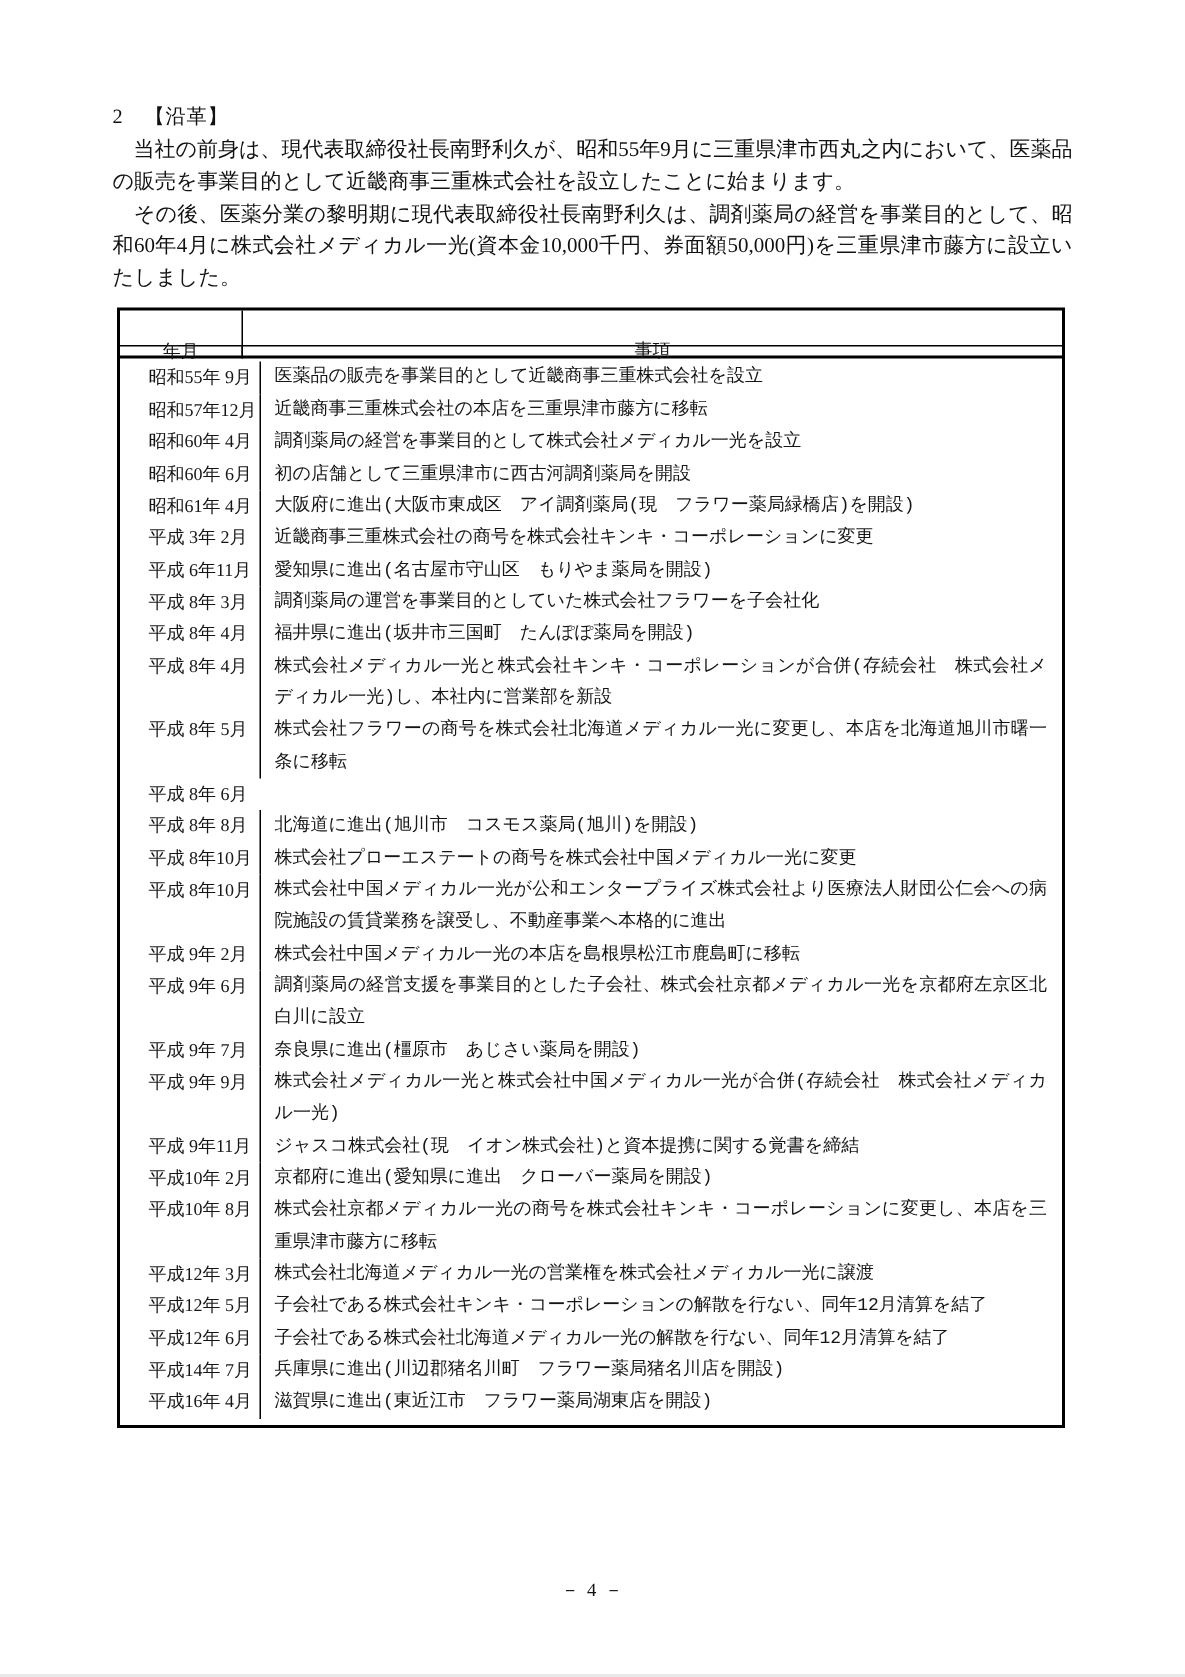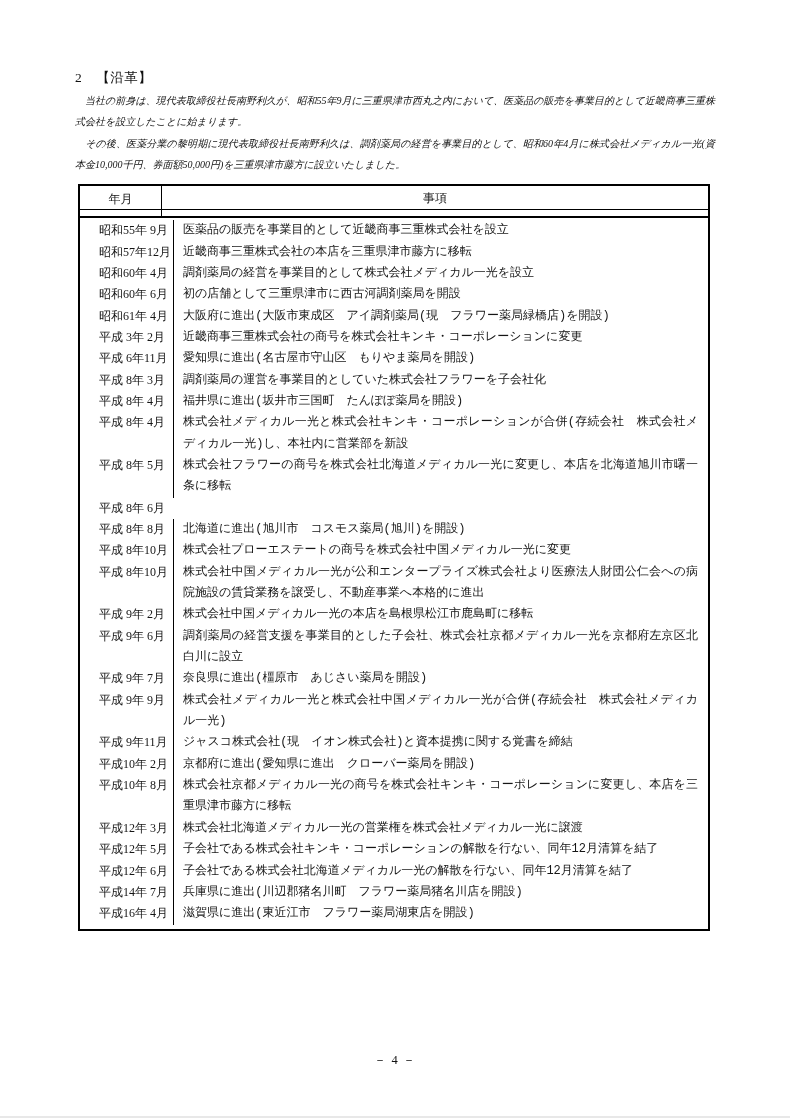--- a/index.html
+++ b/index.html
@@ -14,21 +14,21 @@
     box-sizing:border-box;
   }
   .content{padding:67px 75px 0 75px;}
   .heading{
     font-size:13.5px;
     line-height:22px;
     font-weight:normal;
     margin:0 0 1px 0;
     letter-spacing:.5px;
   }
-  .paras{font-size:10px;line-height:21.3px;font-style:italic;}
+  .paras{font-size:14px;line-height:21.3px;}
   .para{margin:0;text-align:justify;}
   .history-table{
     margin:9px 0 0 3px;
     width:632px;
     border:2px solid #000;
     box-sizing:border-box;
     font-size:12px;
     color:#151515;
   }
   .trow{display:flex;align-items:stretch;}
@@ -39,21 +39,21 @@
   }
   .c2{
     flex:1;border-left:1px solid #000;box-sizing:border-box;
     padding:0 10px 0 9px;
     line-height:21.35px;
     text-align:justify;
     font-family:Liberation Mono, monospace;
   }
   .thead{height:23px;}
   .thead .c1,.thead .c2{
-    text-align:center;padding:2px;line-height:23px;white-space:nowrap;
+    text-align:center;padding:16px;line-height:23px;white-space:nowrap;
   }
   .thead{border-bottom:1px solid #000;}
   .gaprow{height:6px;border-bottom:2px solid #000;}
   .gaprow .c1,.gaprow .c2{line-height:6px;}
   .tbody{padding:2px 0 4px 12px;}
   .footer{
     position:absolute;top:1052px;left:0;width:100%;
     text-align:center;font-size:12.5px;letter-spacing:1px;
   }
 </style>

